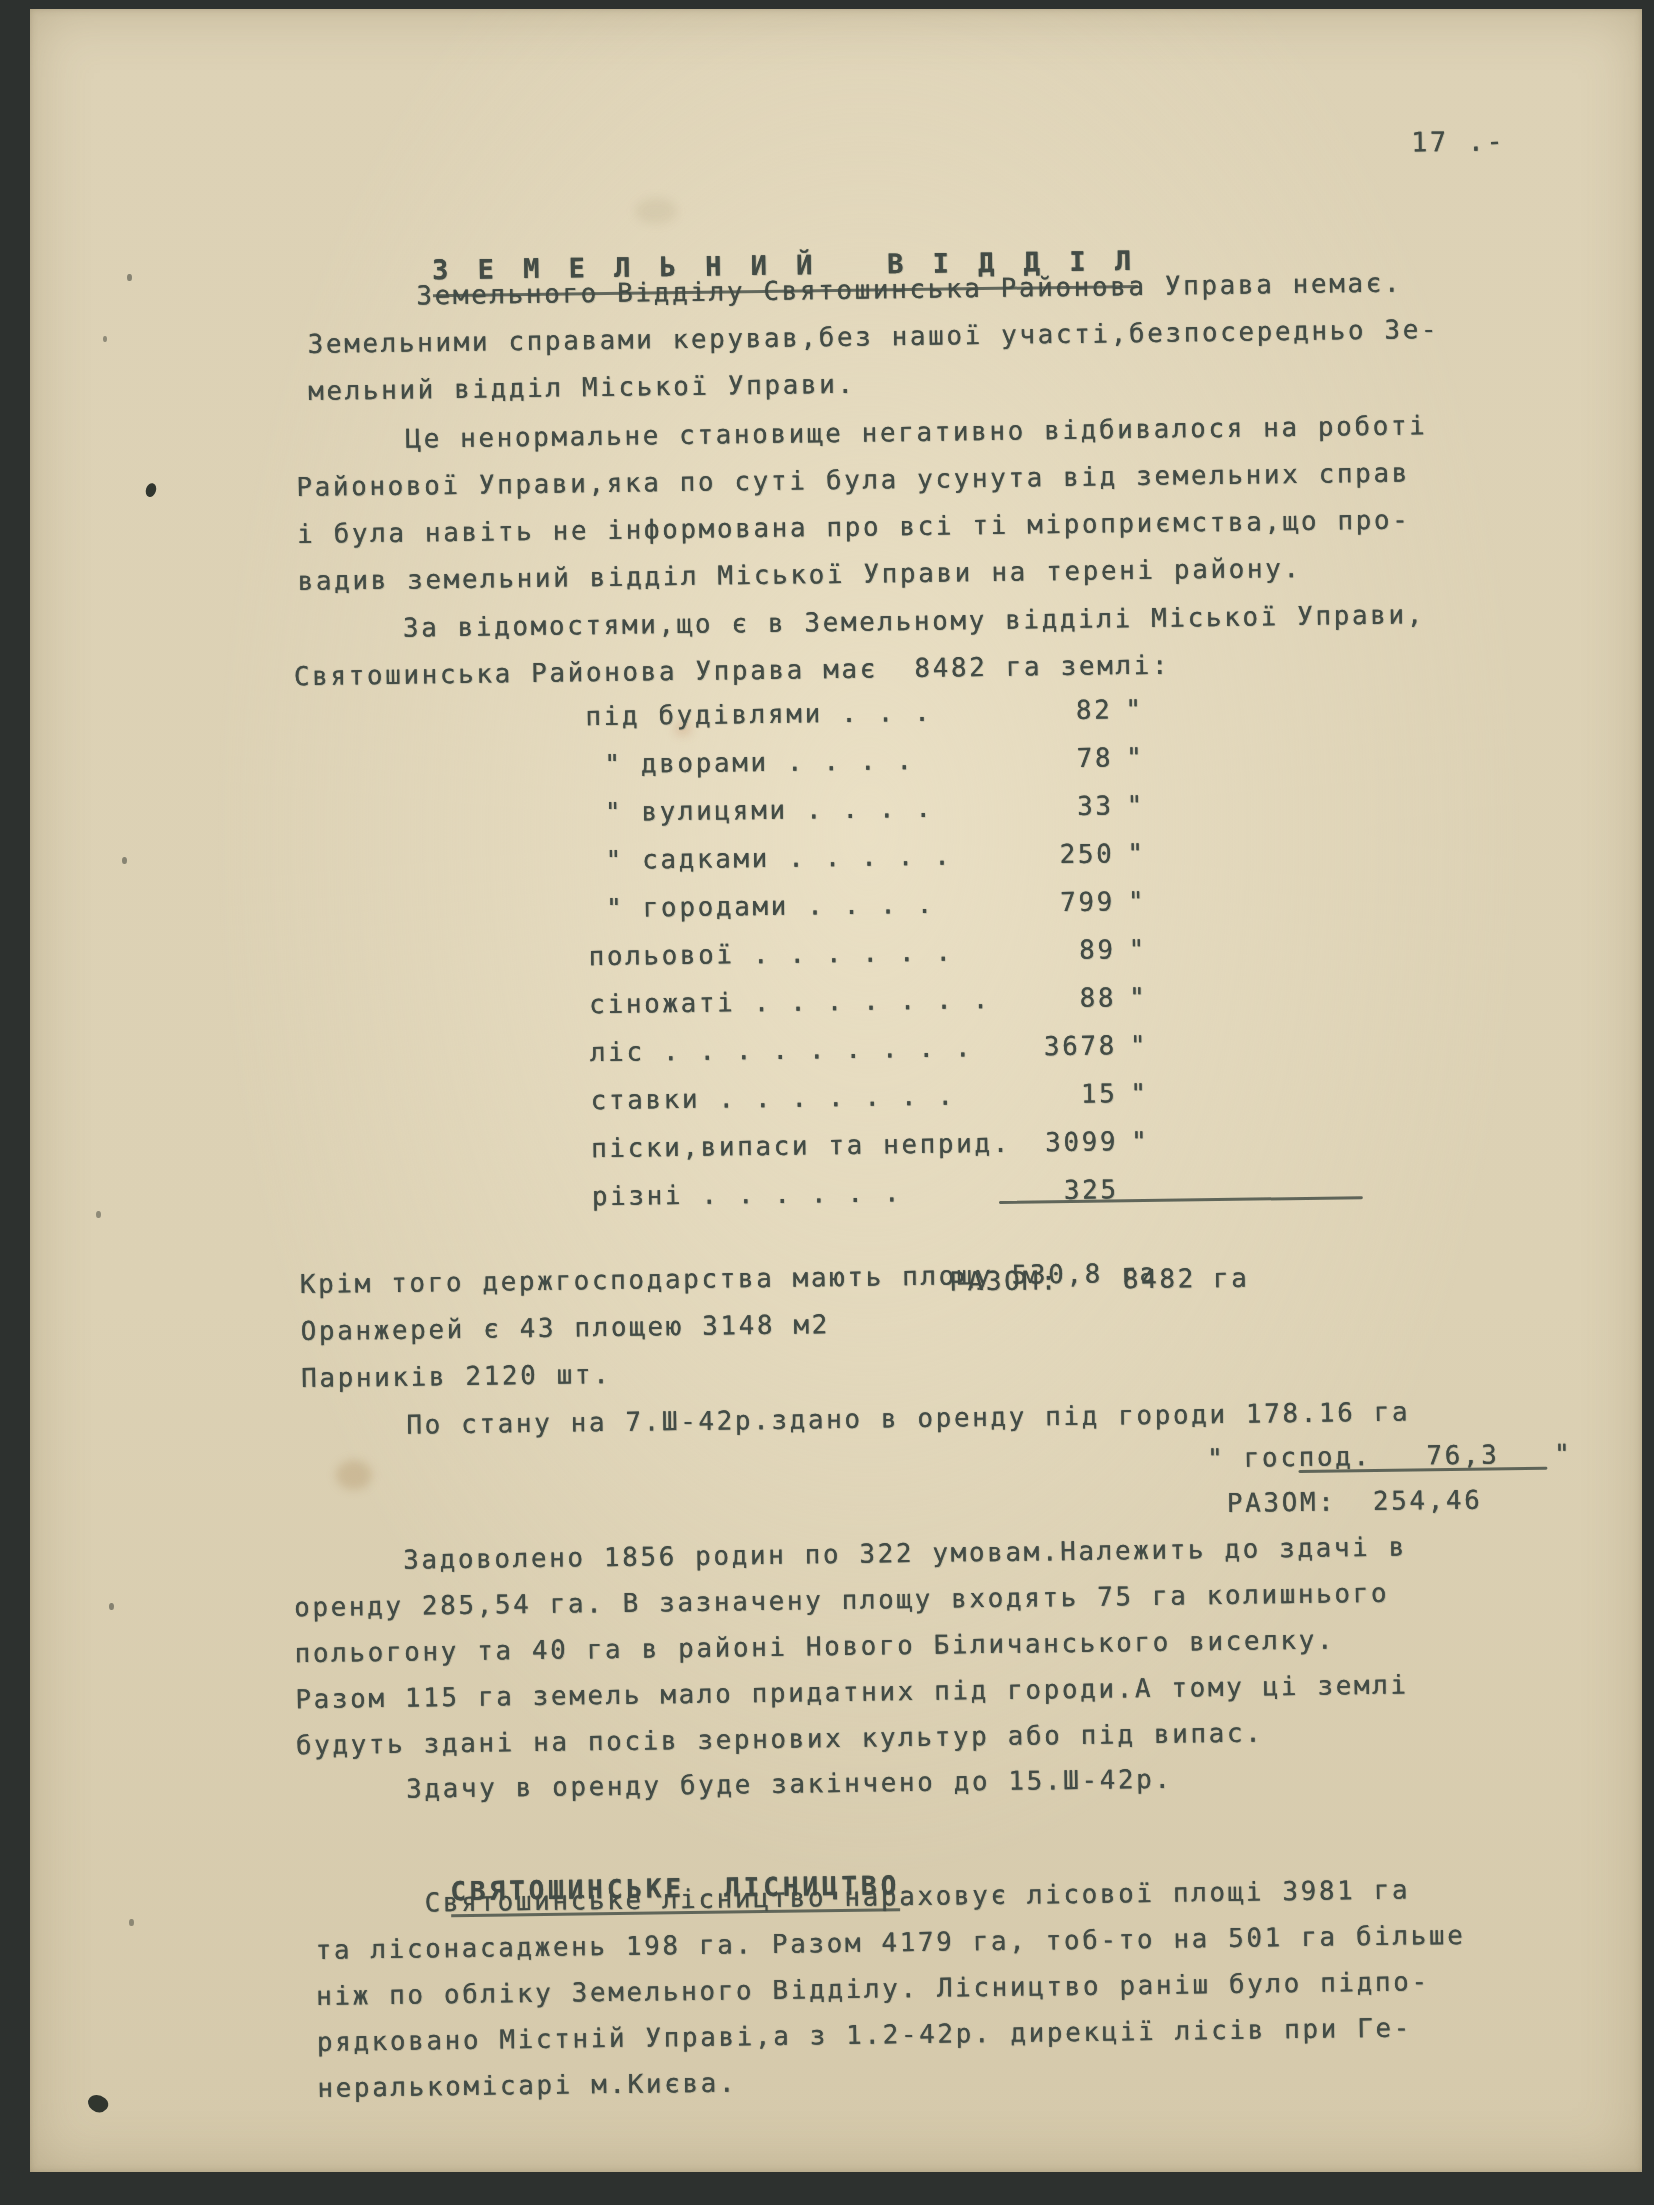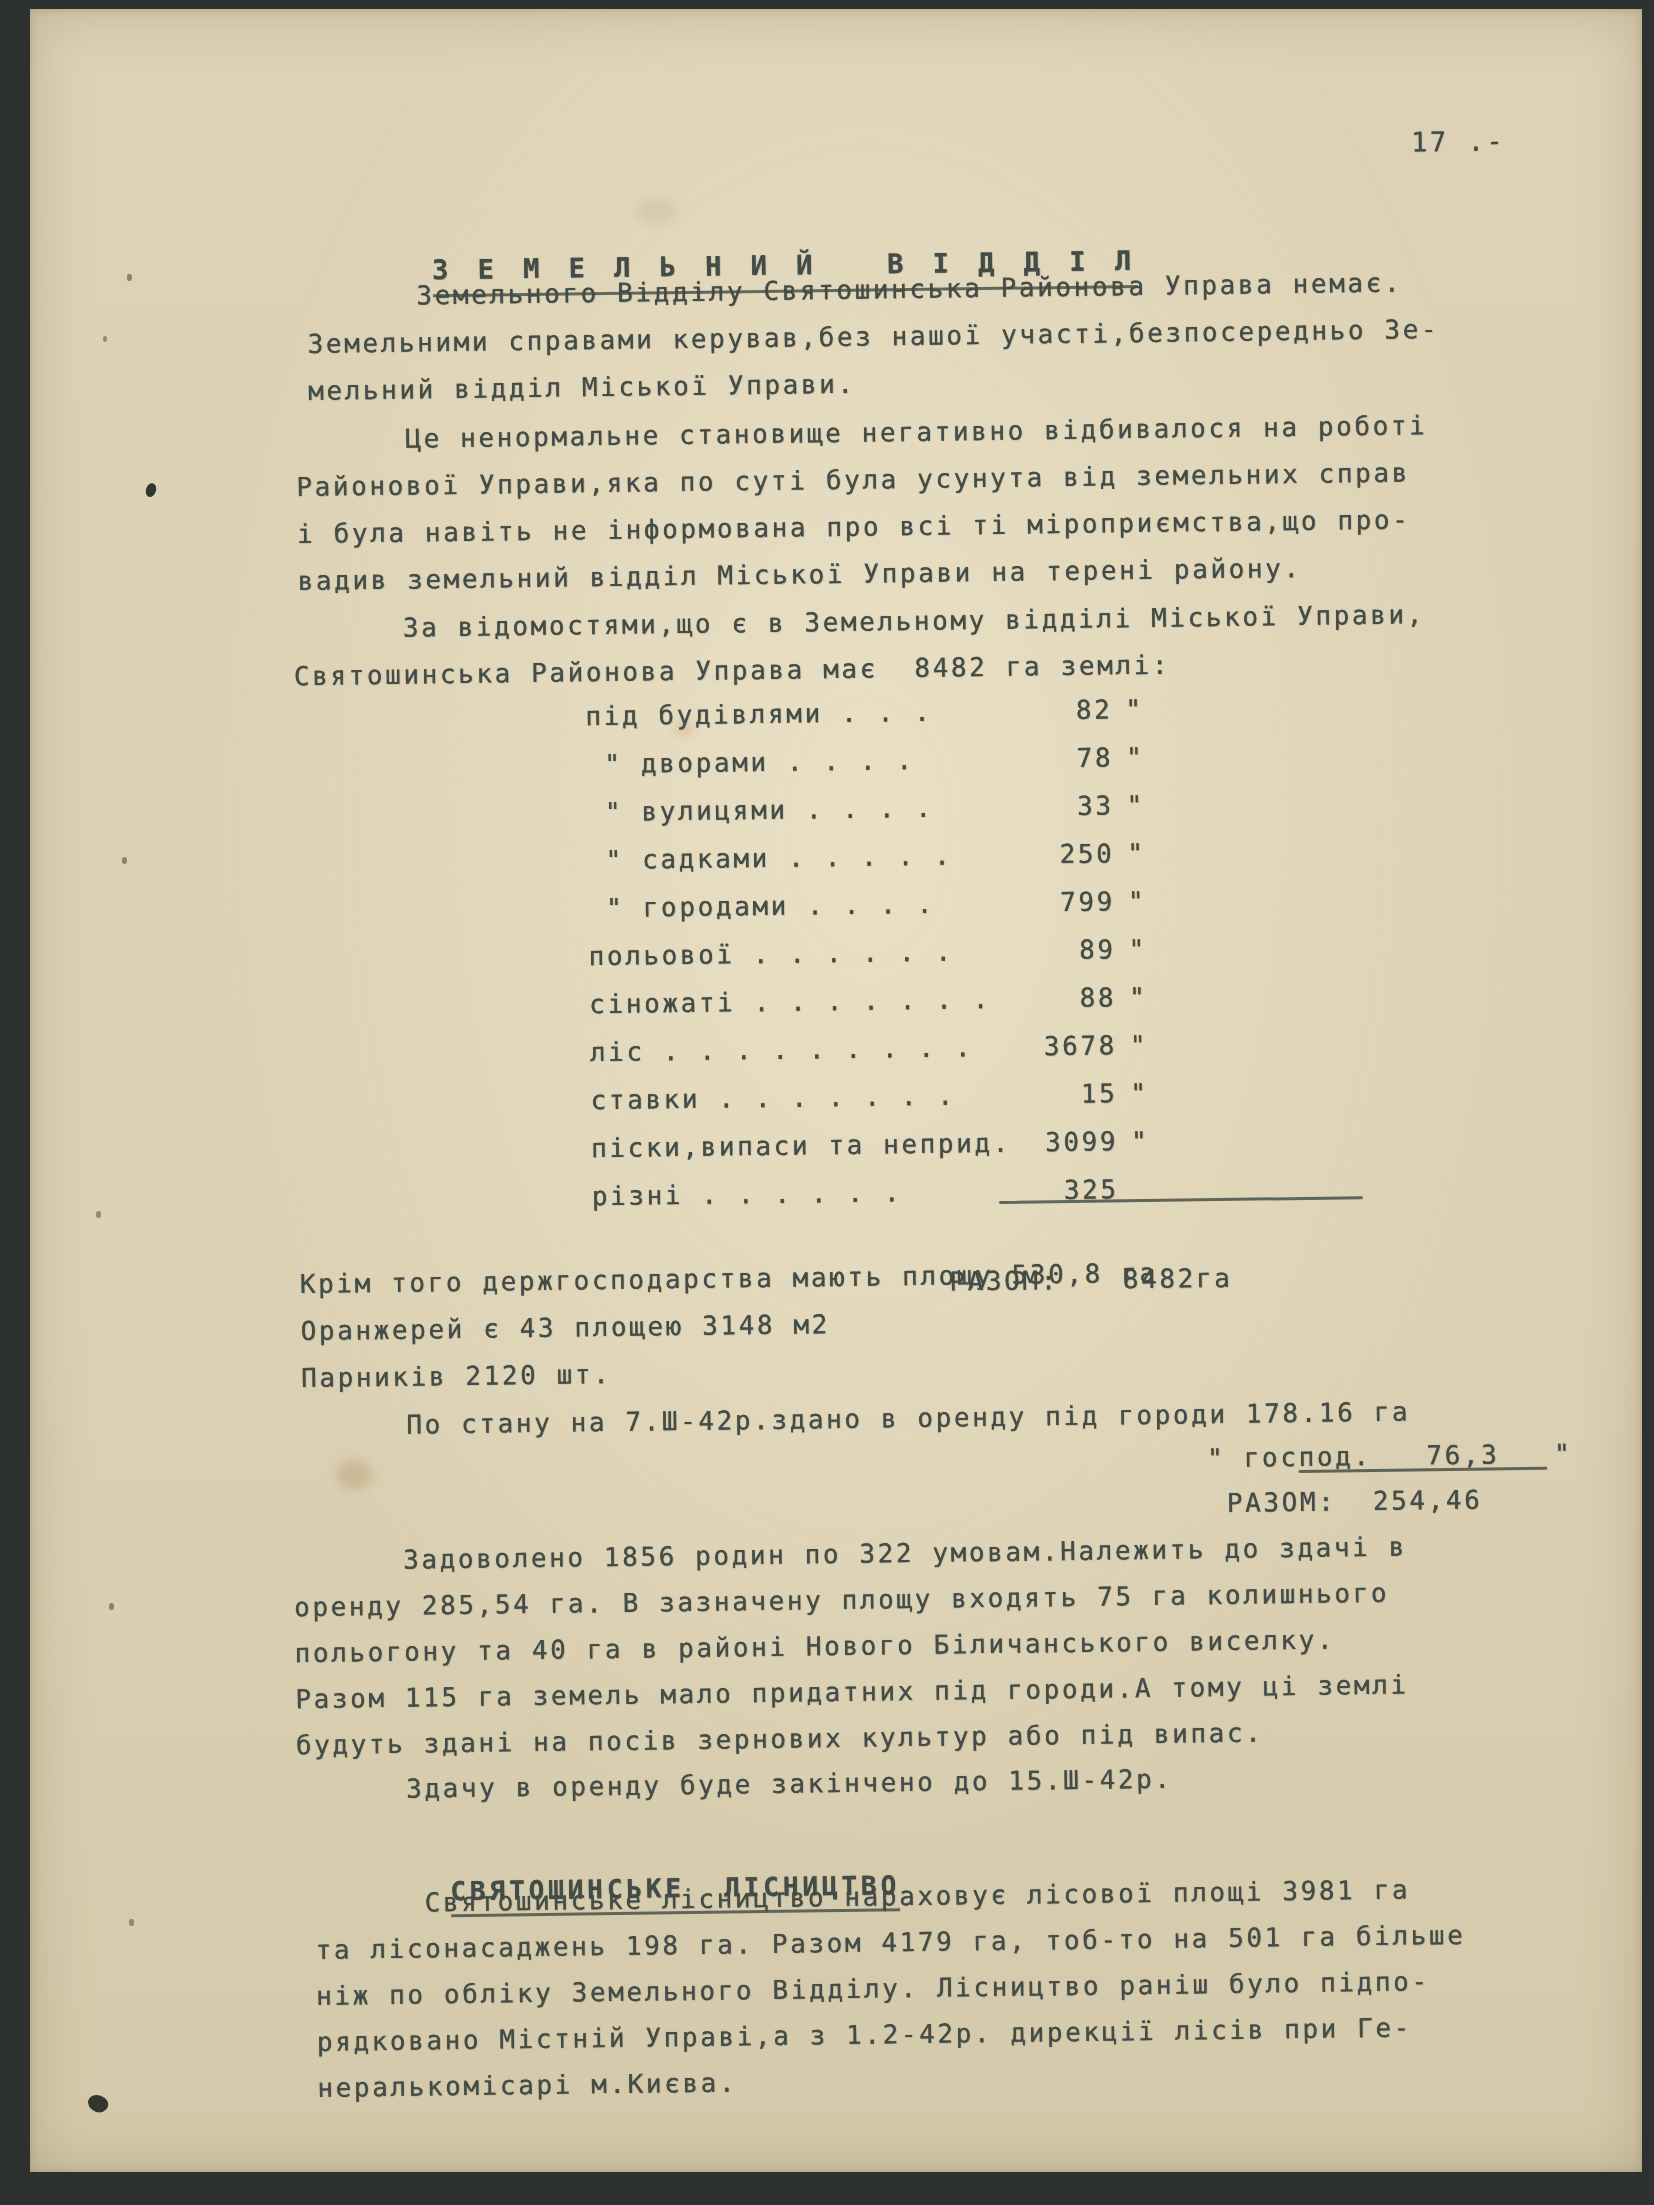--- a/index.html
+++ b/index.html
@@ -33,21 +33,21 @@
   .sec-title{
     font-size:26px;letter-spacing:3.9px;font-weight:bold;
     border-bottom:3.3px solid rgba(62,72,65,.78);padding-bottom:7.8px;
   }
   .trow{display:flex;height:48px;align-items:baseline;}
   .tlabel{display:inline-block;width:433px;white-space:pre;}
   .tvalue{display:inline-block;width:94px;text-align:right;white-space:pre;}
   .tunit{display:inline-block;margin-left:13px;white-space:pre;}
   .totals .t-label{display:inline-block;}
   .totals .t-value{display:inline-block;margin-left:64px;}
-  .totals .t-unit{display:inline-block;}
+  .totals .t-unit{display:inline-block;margin-left:17px;}
   .rule{position:absolute;height:3.3px;background:rgba(62,72,65,.8);border-radius:2px;}
   .stain{position:absolute;border-radius:50%;filter:blur(4.6px);}
   .speck{position:absolute;background:#31362f;border-radius:50%;}
 </style>
 </head>
 <body>
 
 <div class="paper">
 
   <div class="stain" style="left:306px;top:1451px;width:36px;height:30px;background:rgba(150,110,55,.22);"></div>

